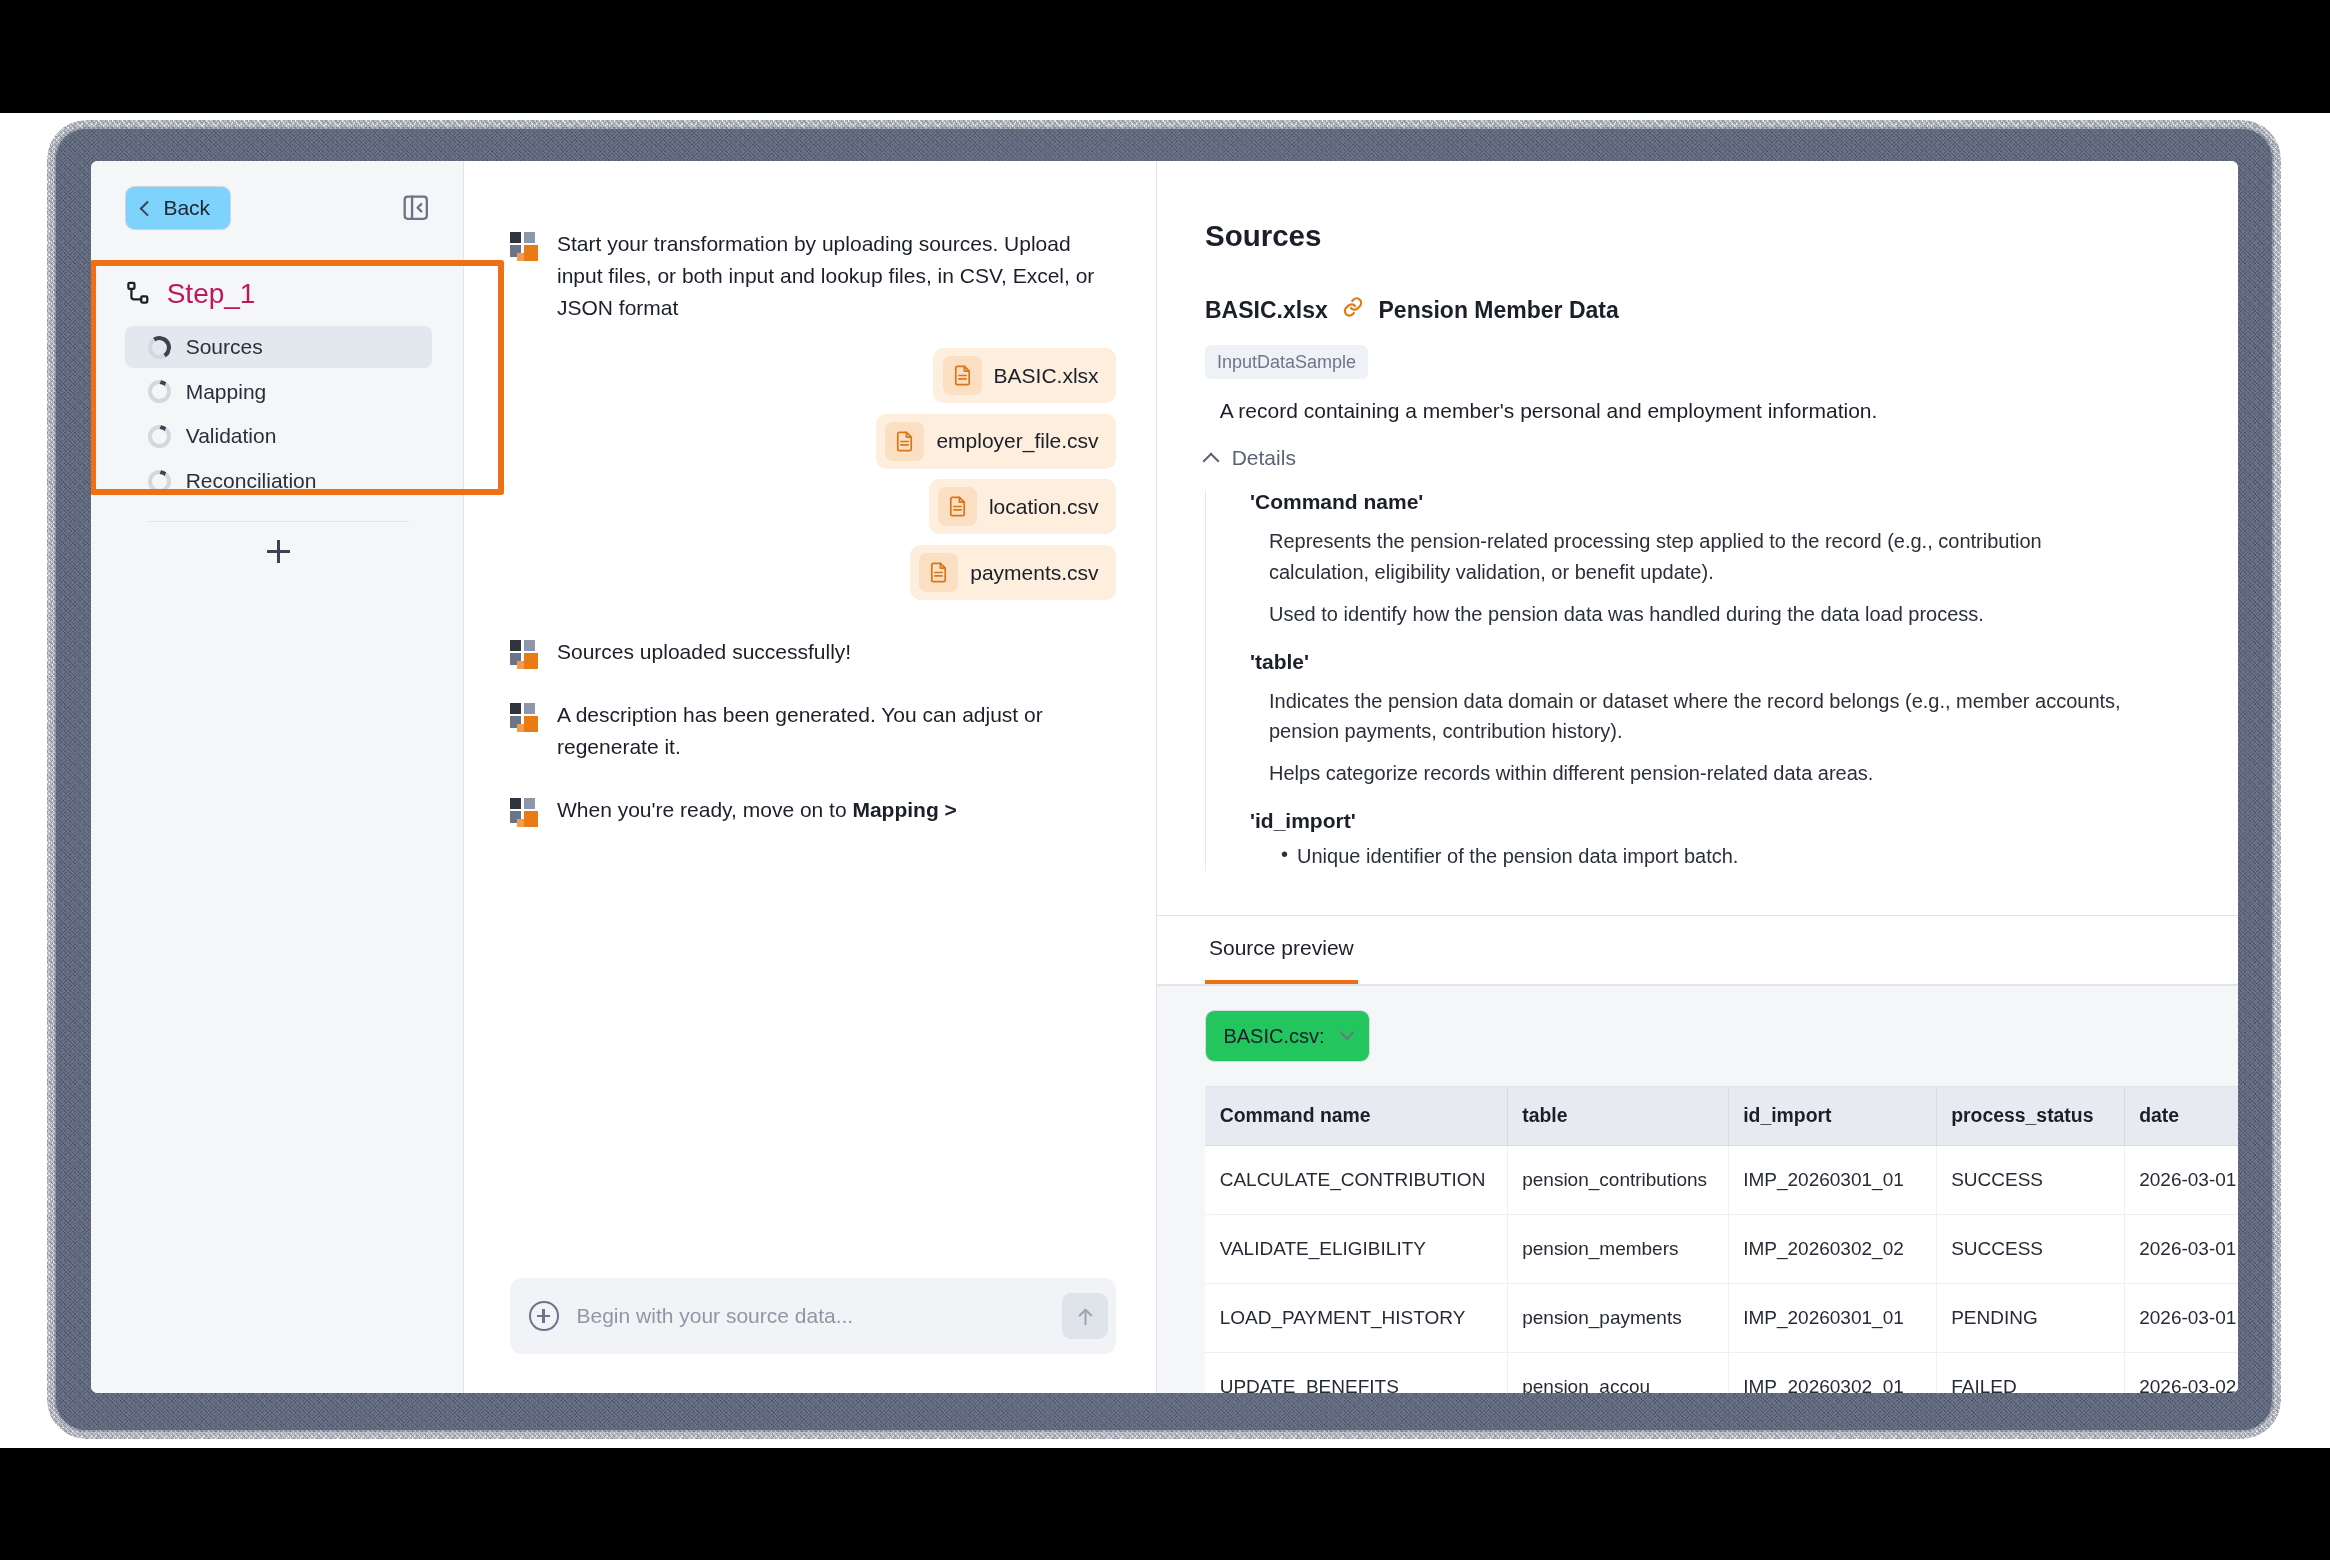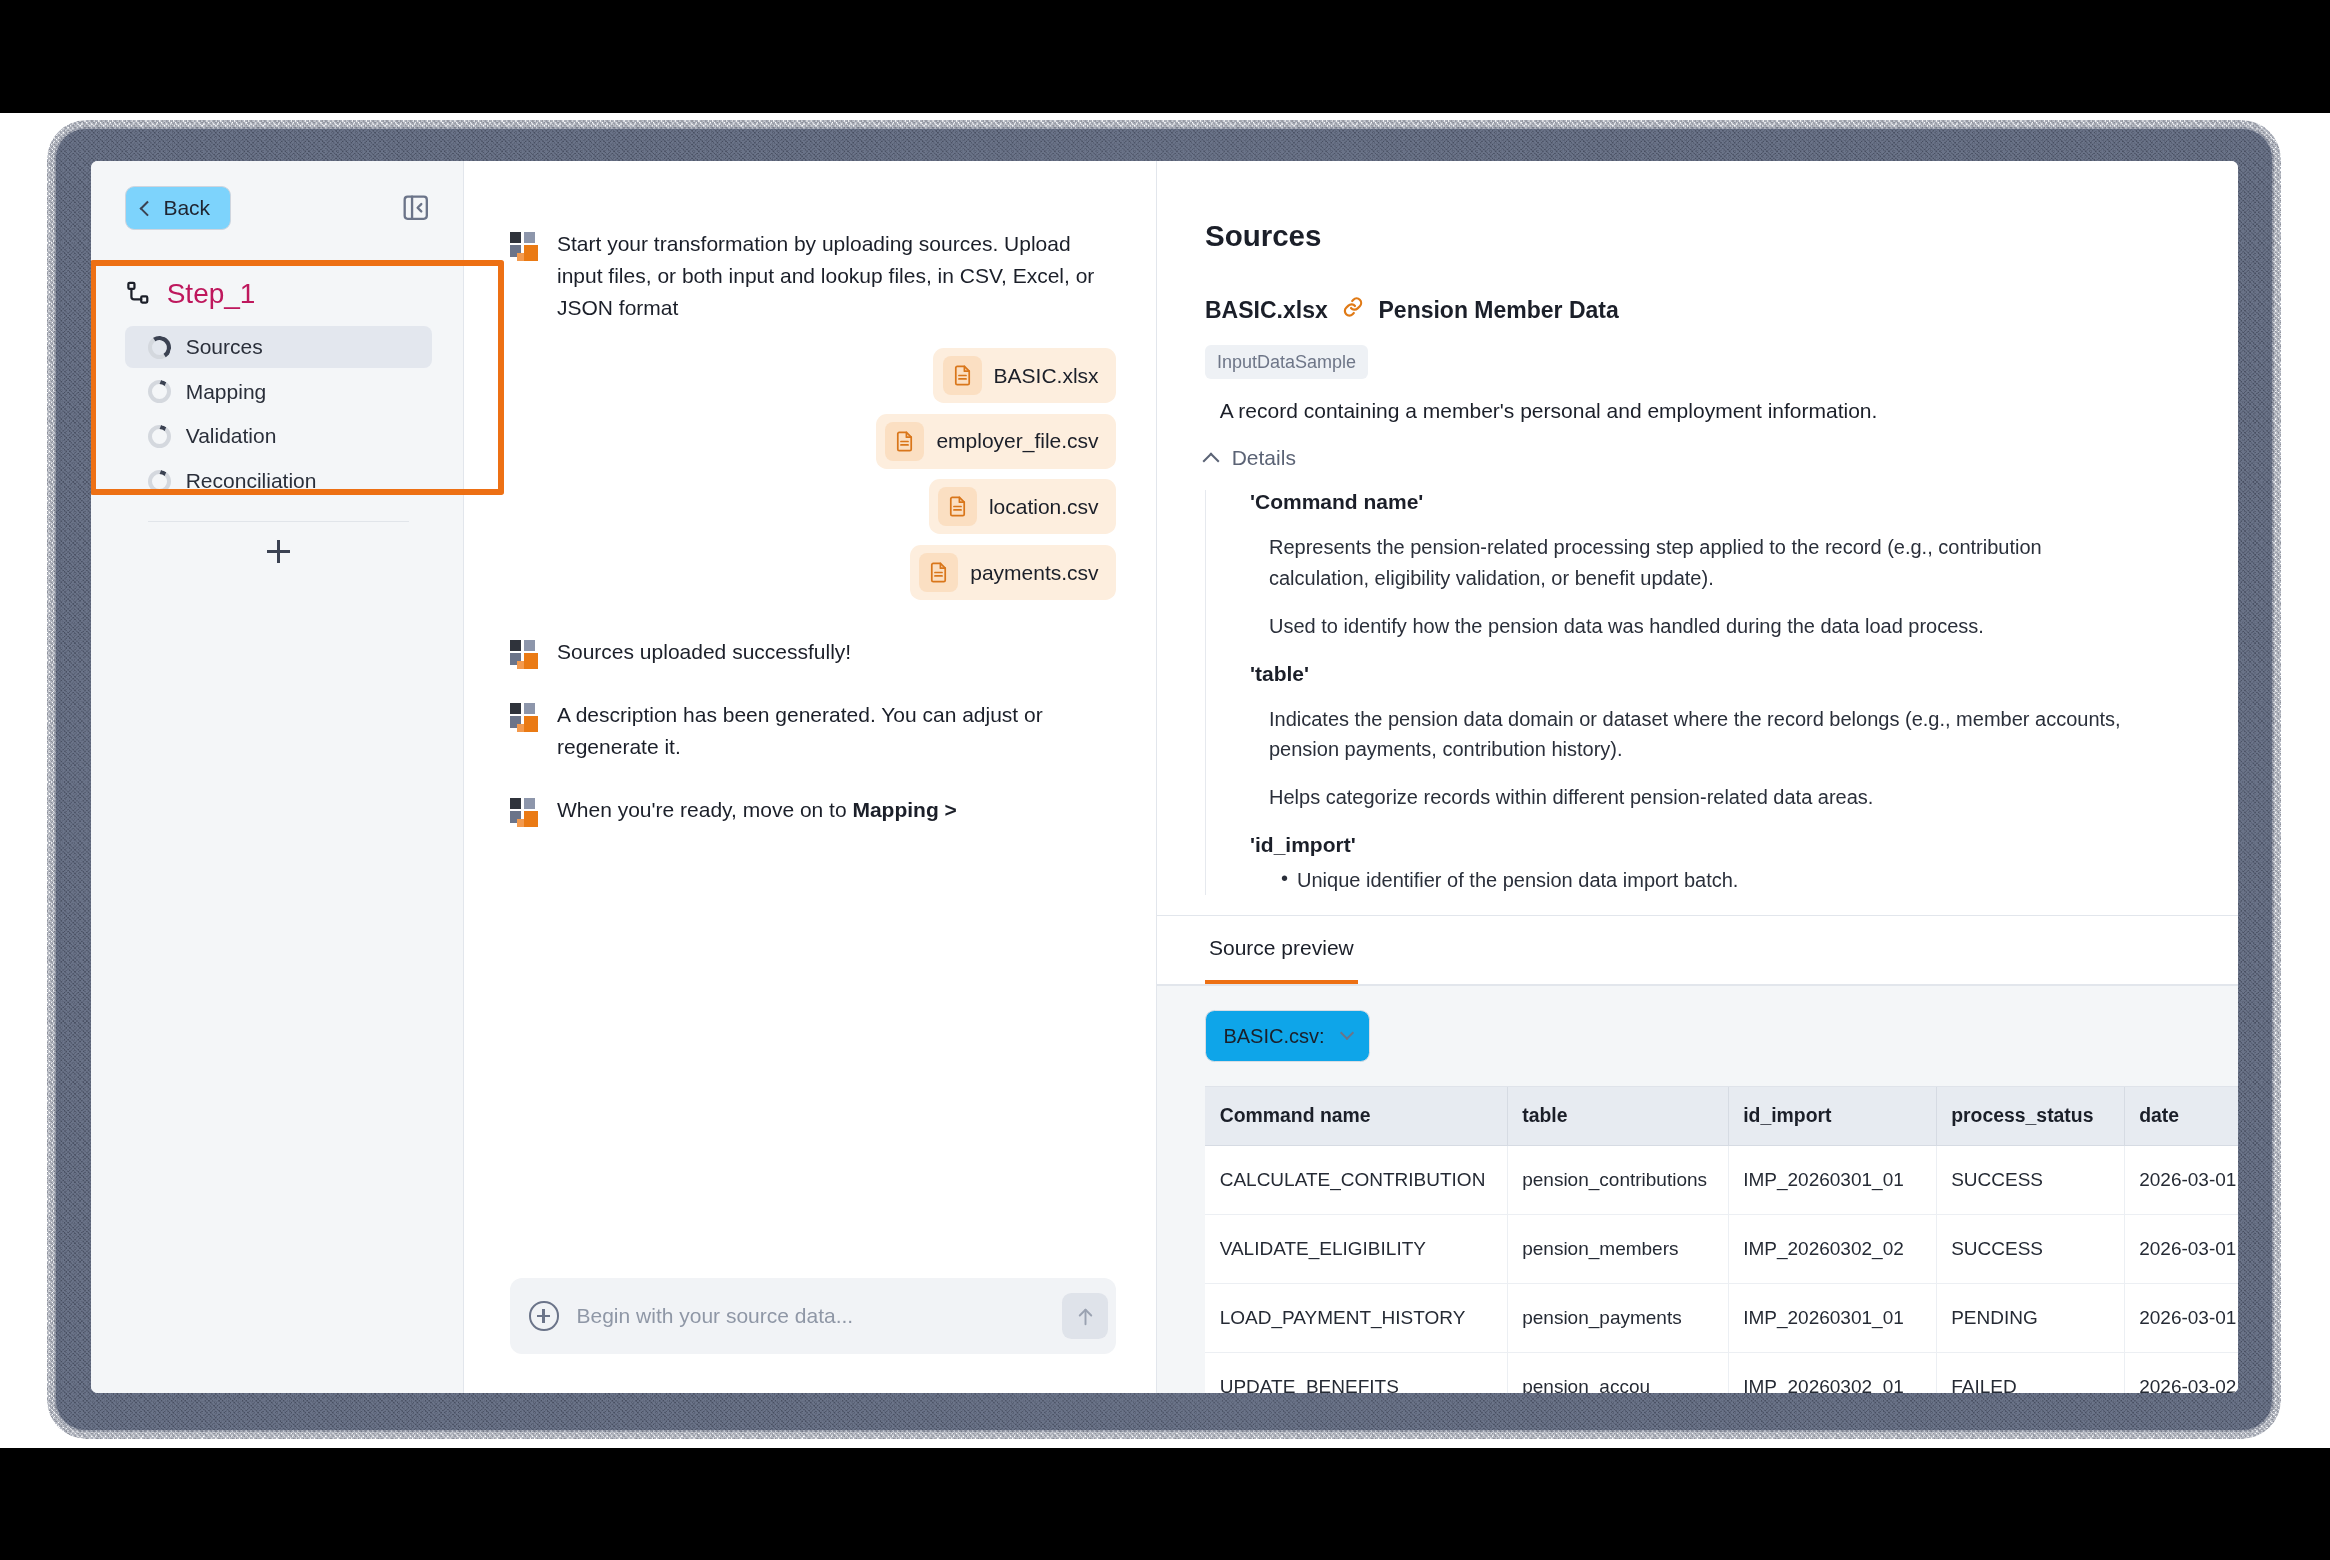--- a/index.html
+++ b/index.html
@@ -283,21 +283,21 @@
   .details-body {
     margin-top: 14.7px; padding-left: 44px;
     border-left: 1.3px solid #e6e9ee;
   }
   .d-key {
     font-size: 21px; font-weight: 700; color: #1b1f29;
     margin-top: 20px;
   }
   .d-para {
     font-size: 20px; color: #2a2f3a; line-height: 1.52;
-    margin-top: 18px; padding-left: 19px; max-width: 892px;
+    margin-top: 12px; padding-left: 19px; max-width: 892px;
   }
   .d-bullet {
     font-size: 20px; color: #2a2f3a; line-height: 1.52;
     margin-top: 8px; padding-left: 47px; position: relative;
   }
   .d-bullet::before {
     content:"•"; position:absolute; left:31px; top:-1.3px;
   }
 
   
@@ -319,21 +319,21 @@
   .tab.active { border-bottom-color: #ed7014; }
 
   .preview-body {
     background: #f4f6f8; flex: 1; min-height: 0;
     padding: 24px 0 0 0;
   }
   .file-select {
     margin-left: 48px;
     display: inline-flex; align-items: center; gap: 17.4px;
     height: 52px; padding: 0 17.4px;
-    background: #0ea5e9; border: 1.3px solid #d8dde4;
+    background: #22c55e; border: 1.3px solid #d8dde4;
     border-radius: 9.4px; font-size: 20px; color: #1b1f29;
     cursor: pointer;
   }
   .file-select .chev-d {
     display:inline-block; width:10px; height:10px;
     border-right: 2.3px solid #6b7489; border-bottom: 2.3px solid #6b7489;
     transform: rotate(45deg); margin-top: -5.4px;
   }
 
   .table-wrap {

